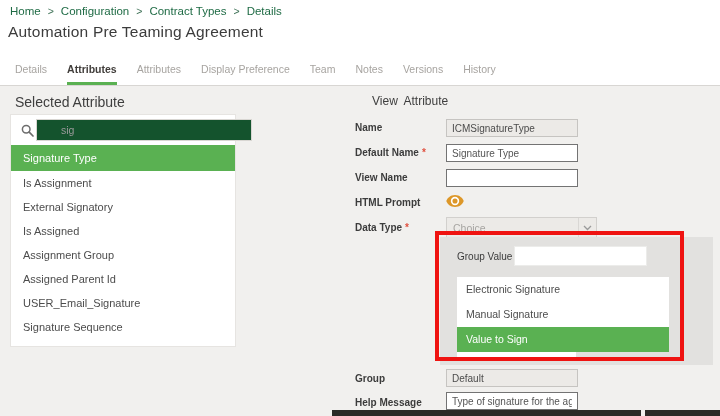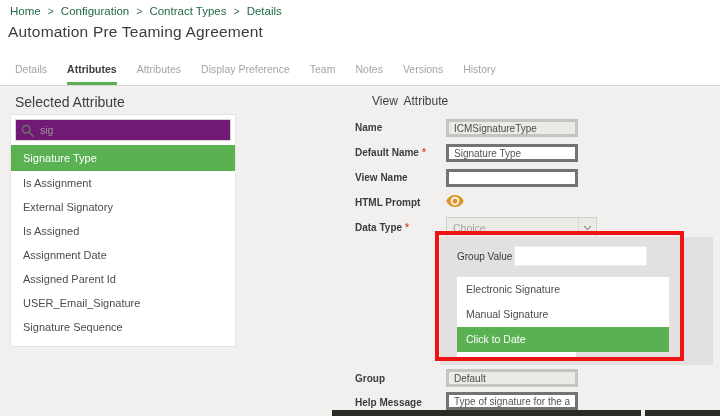--- a/index.html
+++ b/index.html
@@ -42,40 +42,40 @@
   .content { position: absolute; left: 0; top: 86px; width: 720px; height: 330px; background: #f1f0ee; }
 
   
   .left-title { position: absolute; left: 15px; top: 94px; font-size: 14px; color: #3e3e3e; }
   .listbox {
     position: absolute; left: 10px; top: 114px; width: 226px; height: 233px;
     background: #ffffff; border: 1px solid #e6e4e1;
   }
   .search-wrap { position: relative; margin: 4px; height: 22px; }
   .search-input {
-    width: 100%; height: 22px; border: 1px solid #d8d6d2; background: #701a75;
+    width: 100%; height: 22px; border: 1px solid #d8d6d2; background: #14532d;
     padding: 0 4px 0 24px; font-size: 10.5px; color: #9a9a9a;
-    font-family: "Liberation Sans", sans-serif; outline: none;
+    font-family: "Liberation Sans", sans-serif; outline: none; margin-left: 21px;
   }
   .search-icon { position: absolute; left: 6px; top: 4px; width: 13px; height: 13px; }
   .attr-row {
     height: 24px; line-height: 24px; padding-left: 12px;
     font-size: 11px; color: #4c4c4c; cursor: pointer; white-space: nowrap; overflow: hidden;
   }
   .attr-row.selected {
     height: 26px; line-height: 26px; background: #5ab152; color: #ffffff;
   }
 
   
   .form-title { position: absolute; left: 352px; top: 94px; font-size: 12px; color: #3e3e3e; word-spacing: 3px; margin-left: 20px; }
   .flabel { position: absolute; left: 355px; font-size: 10px; font-weight: bold; color: #3c3c3c; white-space: nowrap; }
   .req { color: #e0503f; margin-left: 3px; font-weight: bold; }
   .tinput {
     position: absolute; left: 446px; width: 132px; height: 18px;
-    border: 3px solid #737373; background: #ffffff; padding: 0 5px;
+    border: 1px solid #737373; background: #ffffff; padding: 0 5px;
     font-size: 10px; color: #555; font-family: "Liberation Sans", sans-serif; outline: none;
   }
   .tinput.disabled { background: #eceae7; border-color: #c6c4c1; color: #4c4c4c; }
 
   .select {
     position: absolute; left: 446px; top: 217px; width: 151px; height: 22px;
     background: #eceae7; border: 1px solid #d2d0cd; display: flex; align-items: center;
   }
   .select .sel-text { flex: 1; padding-left: 6px; font-size: 10.5px; color: #a7a5a2; }
   .select .sel-caret {
@@ -154,21 +154,21 @@
           <circle cx="5.2" cy="5.2" r="3.8" fill="none" stroke="#6d6d6d" stroke-width="1.5"></circle>
           <line x1="8.2" y1="8.2" x2="12" y2="12" stroke="#6d6d6d" stroke-width="1.7" stroke-linecap="round"></line>
         </svg>
       </span>
       <input class="search-input" type="text" value="sig" style="">
     </div>
     <div class="attr-row selected">Signature Type</div>
     <div class="attr-row">Is Assignment</div>
     <div class="attr-row">External Signatory</div>
     <div class="attr-row">Is Assigned</div>
-    <div class="attr-row">Assignment Date</div>
+    <div class="attr-row">Assignment Group</div>
     <div class="attr-row">Assigned Parent Id</div>
     <div class="attr-row">USER_Email_Signature</div>
     <div class="attr-row">Signature Sequence</div>
   </div>
 
   <div class="form-title">View Attribute</div>
 
   <div class="flabel" style="top:122px">Name</div>
   <input class="tinput disabled" style="top: 119px;" type="text" disabled="" value="ICMSignatureType">
 
@@ -200,21 +200,21 @@
         </svg>
     </span>
   </div>
 
   <div class="choice-panel"></div>
   <div class="choice-label">Group Value</div>
   <input class="choice-input" type="text" value="" style="">
   <div class="choice-list">
     <div class="choice-option">Electronic Signature</div>
     <div class="choice-option">Manual Signature</div>
-    <div class="choice-option selected">Click to Date</div>
+    <div class="choice-option selected">Value to Sign</div>
   </div>
   <div class="choice-stub"></div>
 
   <div class="annotation-box"></div>
 
   <div class="flabel" style="top:373px">Group</div>
   <input class="tinput disabled" style="top: 369px;" type="text" disabled="" value="Default">
 
   <div class="flabel" style="top:397px">Help Message</div>
   <input class="tinput" style="top: 392px;" type="text" value="Type of signature for the agreer">

